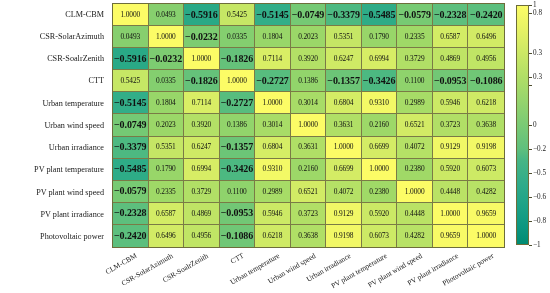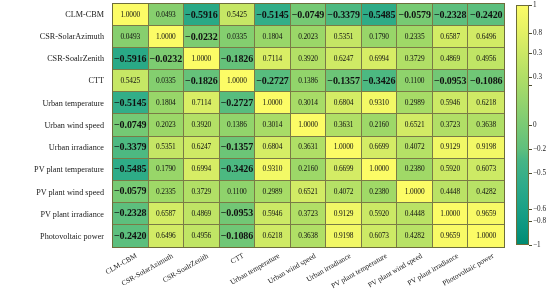--- a/index.html
+++ b/index.html
@@ -303,25 +303,25 @@
         <span class="xlabel">PV plant irradiance</span>
       </div>
       <div class="xlabel-slot" style="left: 357.273px; width: 35.7273px;">
         <span class="xlabel">Photovoltaic power</span>
       </div>
     </div>
 
   <div id="colorbar"></div>
   <div id="cbticks">
       <div class="cbtick" style="top: 0px;">1</div>
-      <div class="cbtick" style="top: 28px;">0.8</div>
+      <div class="cbtick" style="top: 8px;">0.8</div>
       <div class="cbtick" style="top: 48px;">0.3</div>
       <div class="cbtick" style="top: 72px;">0.3</div>
       <div class="cbtick" style="top: 80px; padding-left: 40px;">0.2</div>
       <div class="cbtick" style="top: 120px;">0</div>
       <div class="cbtick" style="top: 144px;">−0.2</div>
       <div class="cbtick" style="top: 168px;">−0.5</div>
-      <div class="cbtick" style="top: 204px;">−0.6</div>
+      <div class="cbtick" style="top: 192px;">−0.6</div>
       <div class="cbtick" style="top: 216px;">−0.8</div>
       <div class="cbtick" style="top: 240px;">−1</div>
     </div>
 
 </div>
 
 </body></html>

